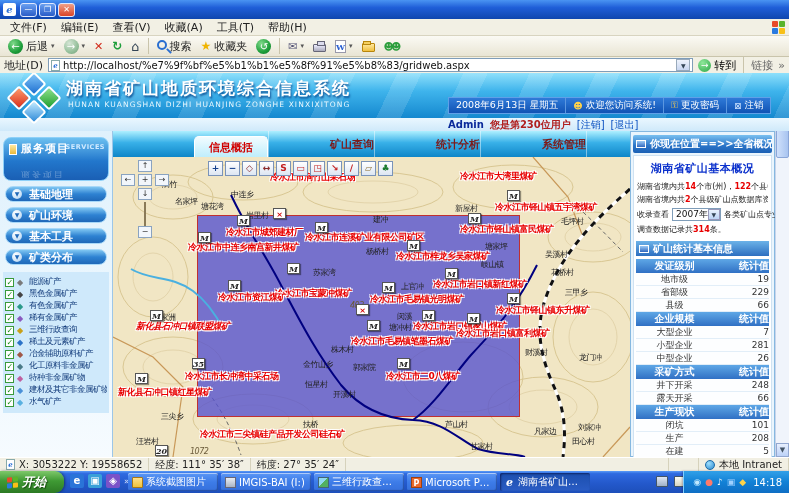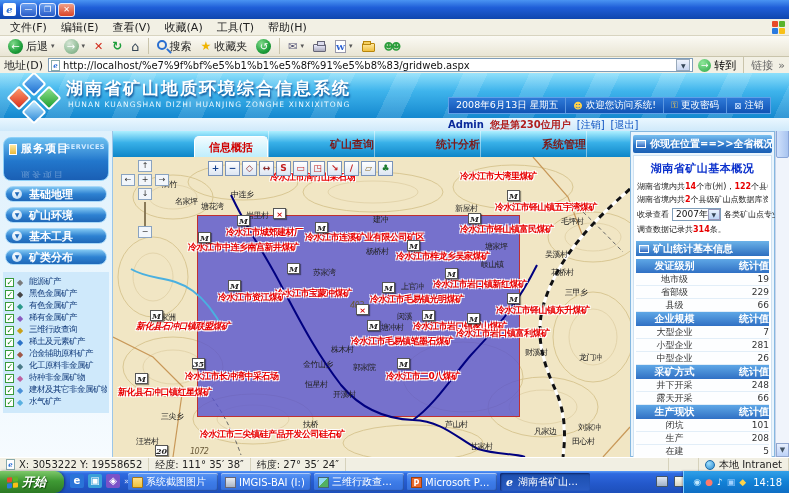--- a/index.html
+++ b/index.html
@@ -483,21 +483,21 @@
         <div class="village" style="left: 372px; top: 84px;">塘家坪</div>
         <div class="village" style="left: 432px; top: 92px;">吴溪村</div>
         <div class="village" style="left: 368px; top: 102px;">岐山镇</div>
         <div class="village" style="left: 438px; top: 110px;">花桥村</div>
         <div class="village" style="left: 253px; top: 89px;">杨桥村</div>
         <div class="village" style="left: 200px; top: 110px;">苏家湾</div>
         <div class="village" style="left: 288px; top: 124px;">上官冲</div>
         <div class="village" style="left: 452px; top: 130px;">三甲乡</div>
         <div class="village" style="left: 40px; top: 155px;">拓家洲</div>
         <div class="village" style="left: 284px; top: 154px;">闵溪</div>
-        <div class="village" style="left: 268px; top: 165px;">塘冲村</div>
+        <div class="village" style="left: 276px; top: 165px;">塘冲村</div>
         <div class="village" style="left: 218px; top: 187px;">株木村</div>
         <div class="village" style="left: 190px; top: 202px;">金竹山乡</div>
         <div class="village" style="left: 240px; top: 205px;">郭家院</div>
         <div class="village" style="left: 412px; top: 190px;">财溪村</div>
         <div class="village" style="left: 466px; top: 195px;">龙门冲</div>
         <div class="village" style="left: 192px; top: 222px;">恒星村</div>
         <div class="village" style="left: 220px; top: 232px;">开溪村</div>
         <div class="village" style="left: 190px; top: 262px;">扶桥</div>
         <div class="village" style="left: 332px; top: 262px;">芦山村</div>
         <div class="village" style="left: 357px; top: 284px;">甘家村</div>

